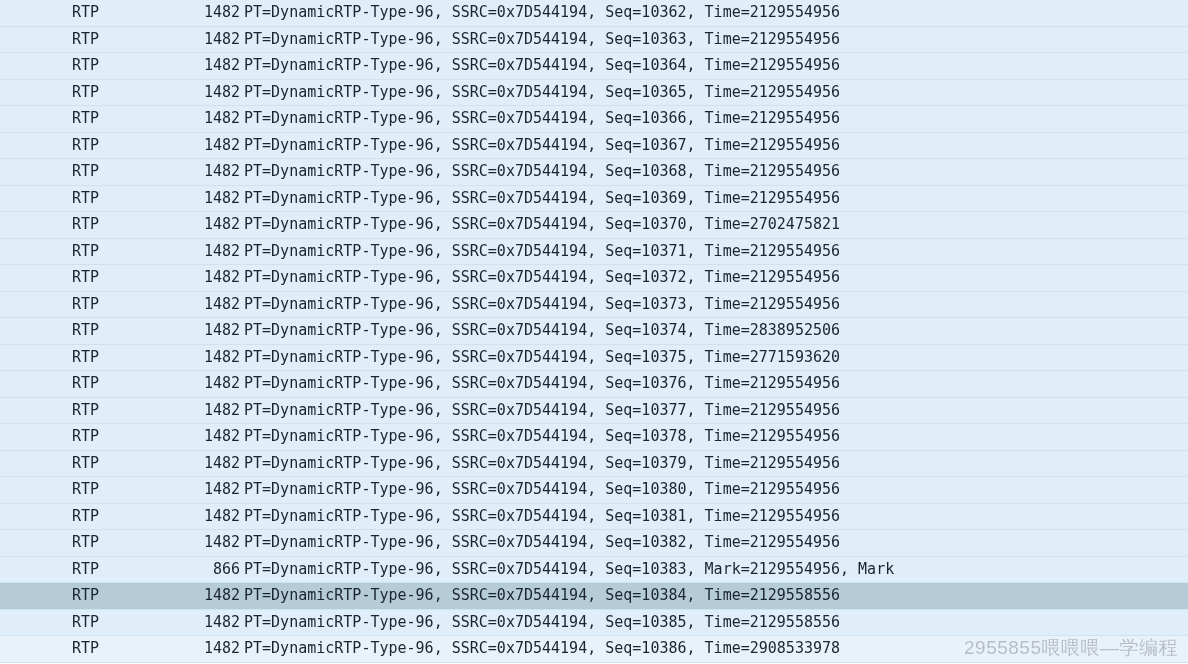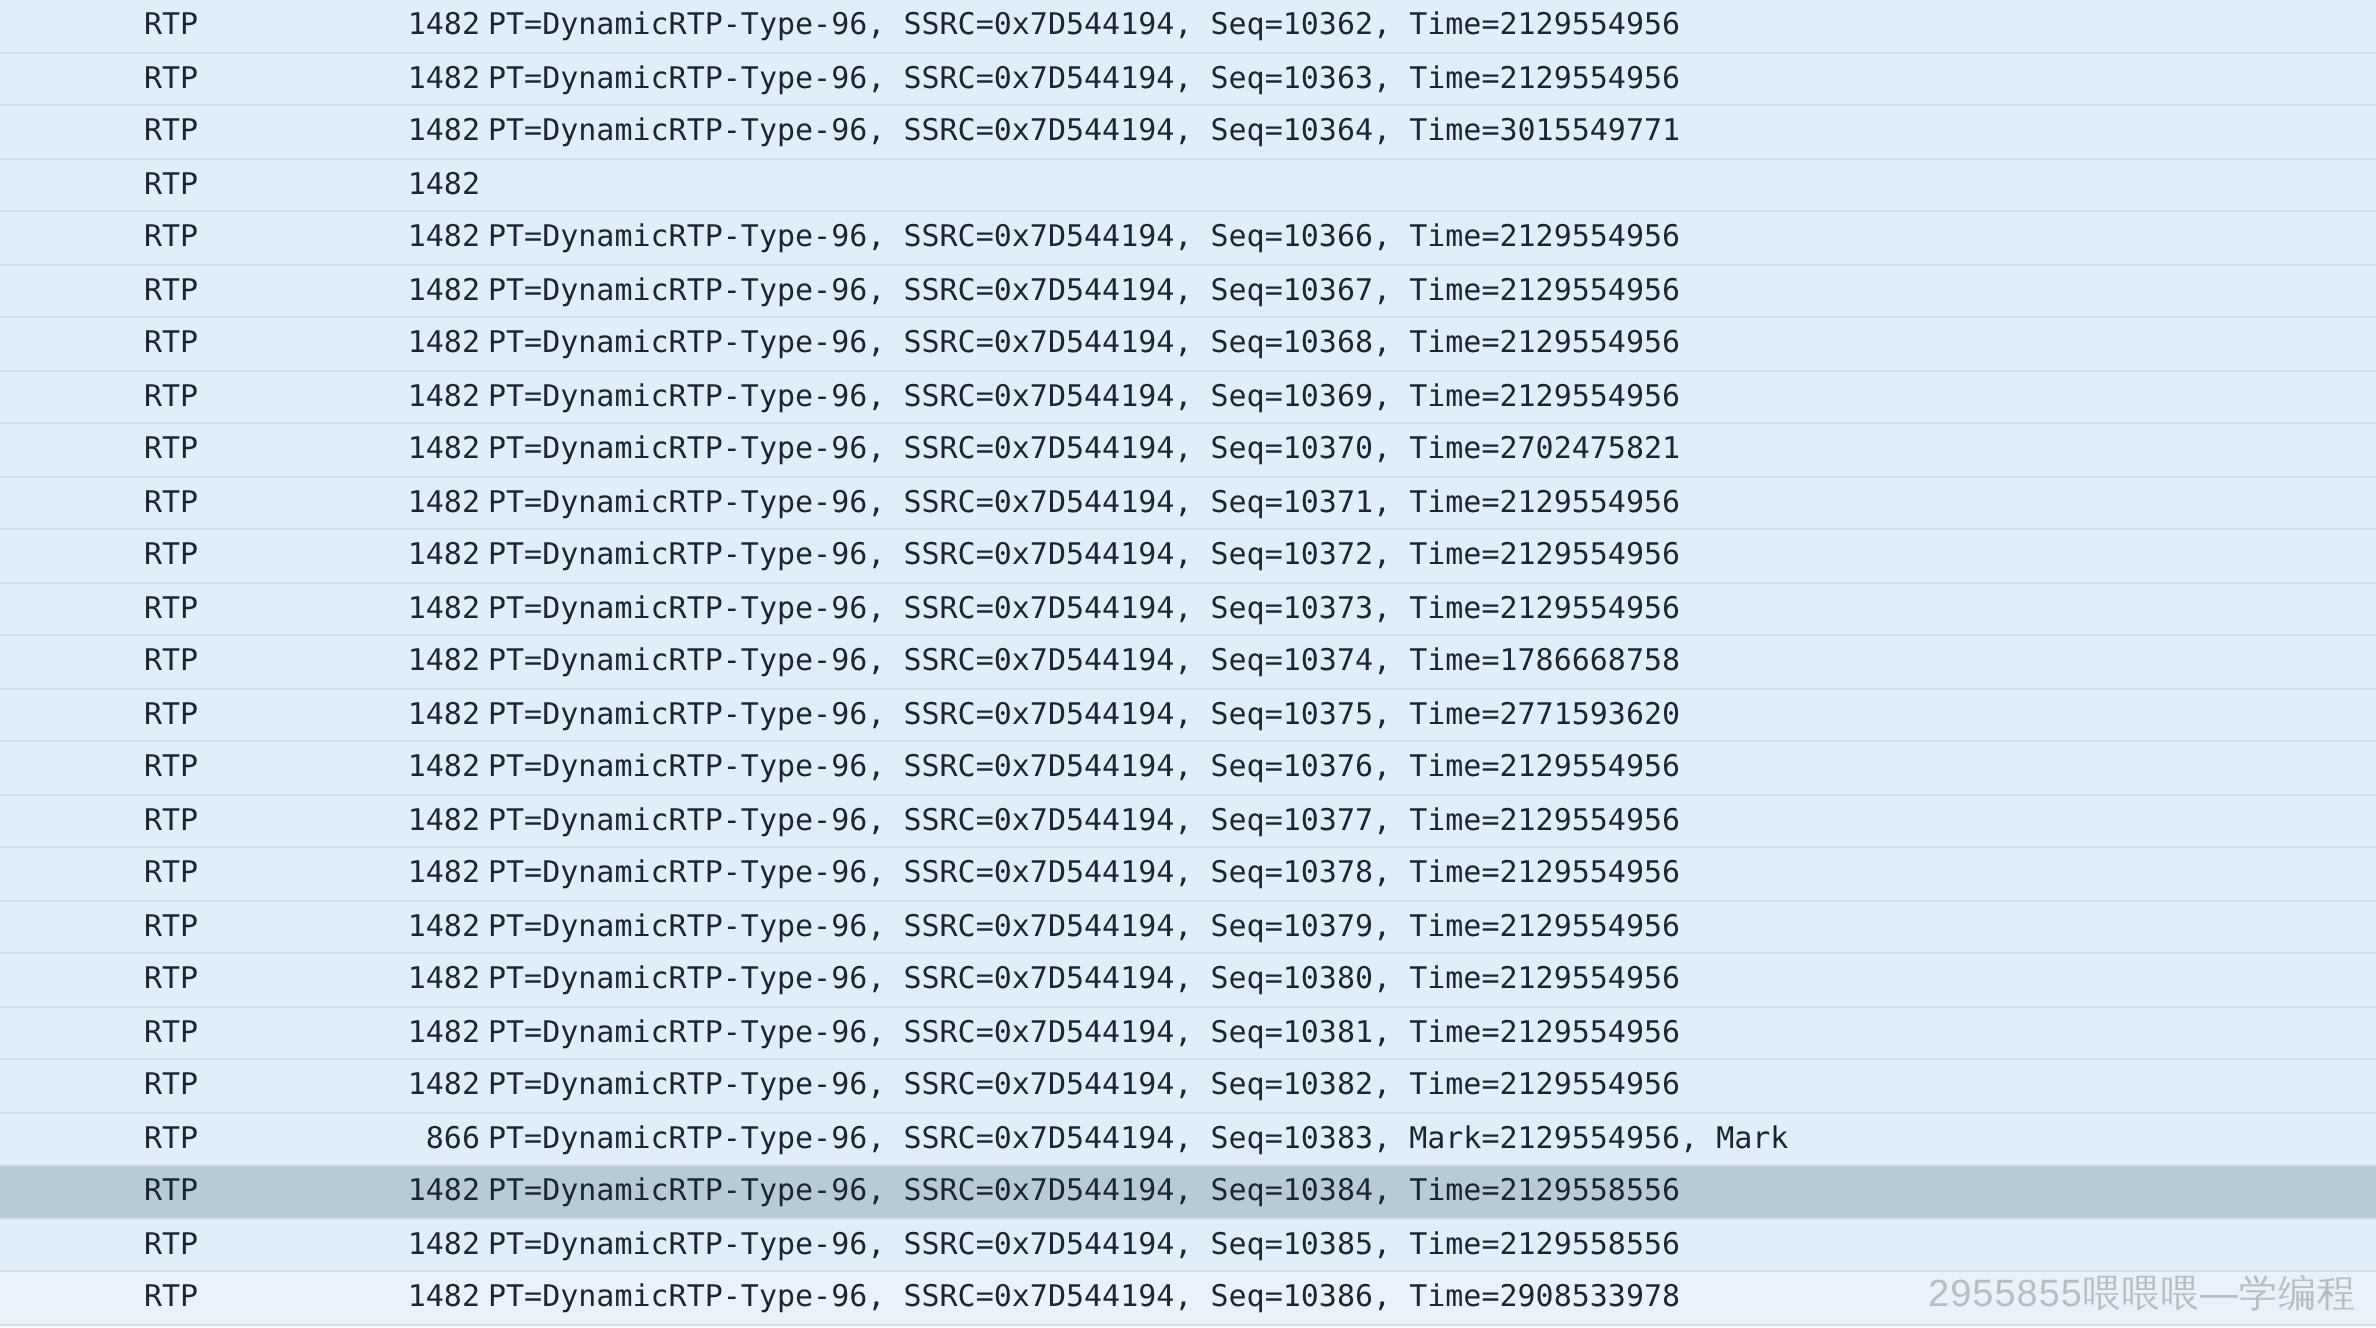--- a/index.html
+++ b/index.html
@@ -18,31 +18,31 @@
   .watermark{position:absolute;right:10px;bottom:4px;font-size:19px;
     color:rgba(30,30,30,.25);font-family:sans-serif;pointer-events:none;
     letter-spacing:0.5px;}
 </style>
 </head>
 <body>
 
 <div class="packet-list" id="list">
     <div class="row"><div class="cell c-empty"></div><div class="cell c-proto">RTP</div><div class="cell c-len">1482</div><div class="cell c-info">PT=DynamicRTP-Type-96, SSRC=0x7D544194, Seq=10362, Time=2129554956</div></div>
     <div class="row"><div class="cell c-empty"></div><div class="cell c-proto">RTP</div><div class="cell c-len">1482</div><div class="cell c-info">PT=DynamicRTP-Type-96, SSRC=0x7D544194, Seq=10363, Time=2129554956</div></div>
-    <div class="row"><div class="cell c-empty"></div><div class="cell c-proto">RTP</div><div class="cell c-len">1482</div><div class="cell c-info">PT=DynamicRTP-Type-96, SSRC=0x7D544194, Seq=10364, Time=3015549771</div></div>
-    <div class="row"><div class="cell c-empty"></div><div class="cell c-proto">RTP</div><div class="cell c-len">1482</div></div>
+    <div class="row"><div class="cell c-empty"></div><div class="cell c-proto">RTP</div><div class="cell c-len">1482</div><div class="cell c-info">PT=DynamicRTP-Type-96, SSRC=0x7D544194, Seq=10364, Time=2129554956</div></div>
+    <div class="row"><div class="cell c-empty"></div><div class="cell c-proto">RTP</div><div class="cell c-len">1482</div><div class="cell c-info">PT=DynamicRTP-Type-96, SSRC=0x7D544194, Seq=10365, Time=2129554956</div></div>
     <div class="row"><div class="cell c-empty"></div><div class="cell c-proto">RTP</div><div class="cell c-len">1482</div><div class="cell c-info">PT=DynamicRTP-Type-96, SSRC=0x7D544194, Seq=10366, Time=2129554956</div></div>
     <div class="row"><div class="cell c-empty"></div><div class="cell c-proto">RTP</div><div class="cell c-len">1482</div><div class="cell c-info">PT=DynamicRTP-Type-96, SSRC=0x7D544194, Seq=10367, Time=2129554956</div></div>
     <div class="row"><div class="cell c-empty"></div><div class="cell c-proto">RTP</div><div class="cell c-len">1482</div><div class="cell c-info">PT=DynamicRTP-Type-96, SSRC=0x7D544194, Seq=10368, Time=2129554956</div></div>
     <div class="row"><div class="cell c-empty"></div><div class="cell c-proto">RTP</div><div class="cell c-len">1482</div><div class="cell c-info">PT=DynamicRTP-Type-96, SSRC=0x7D544194, Seq=10369, Time=2129554956</div></div>
     <div class="row"><div class="cell c-empty"></div><div class="cell c-proto">RTP</div><div class="cell c-len">1482</div><div class="cell c-info">PT=DynamicRTP-Type-96, SSRC=0x7D544194, Seq=10370, Time=2702475821</div></div>
     <div class="row"><div class="cell c-empty"></div><div class="cell c-proto">RTP</div><div class="cell c-len">1482</div><div class="cell c-info">PT=DynamicRTP-Type-96, SSRC=0x7D544194, Seq=10371, Time=2129554956</div></div>
     <div class="row"><div class="cell c-empty"></div><div class="cell c-proto">RTP</div><div class="cell c-len">1482</div><div class="cell c-info">PT=DynamicRTP-Type-96, SSRC=0x7D544194, Seq=10372, Time=2129554956</div></div>
     <div class="row"><div class="cell c-empty"></div><div class="cell c-proto">RTP</div><div class="cell c-len">1482</div><div class="cell c-info">PT=DynamicRTP-Type-96, SSRC=0x7D544194, Seq=10373, Time=2129554956</div></div>
-    <div class="row"><div class="cell c-empty"></div><div class="cell c-proto">RTP</div><div class="cell c-len">1482</div><div class="cell c-info">PT=DynamicRTP-Type-96, SSRC=0x7D544194, Seq=10374, Time=1786668758</div></div>
+    <div class="row"><div class="cell c-empty"></div><div class="cell c-proto">RTP</div><div class="cell c-len">1482</div><div class="cell c-info">PT=DynamicRTP-Type-96, SSRC=0x7D544194, Seq=10374, Time=2838952506</div></div>
     <div class="row"><div class="cell c-empty"></div><div class="cell c-proto">RTP</div><div class="cell c-len">1482</div><div class="cell c-info">PT=DynamicRTP-Type-96, SSRC=0x7D544194, Seq=10375, Time=2771593620</div></div>
     <div class="row"><div class="cell c-empty"></div><div class="cell c-proto">RTP</div><div class="cell c-len">1482</div><div class="cell c-info">PT=DynamicRTP-Type-96, SSRC=0x7D544194, Seq=10376, Time=2129554956</div></div>
     <div class="row"><div class="cell c-empty"></div><div class="cell c-proto">RTP</div><div class="cell c-len">1482</div><div class="cell c-info">PT=DynamicRTP-Type-96, SSRC=0x7D544194, Seq=10377, Time=2129554956</div></div>
     <div class="row"><div class="cell c-empty"></div><div class="cell c-proto">RTP</div><div class="cell c-len">1482</div><div class="cell c-info">PT=DynamicRTP-Type-96, SSRC=0x7D544194, Seq=10378, Time=2129554956</div></div>
     <div class="row"><div class="cell c-empty"></div><div class="cell c-proto">RTP</div><div class="cell c-len">1482</div><div class="cell c-info">PT=DynamicRTP-Type-96, SSRC=0x7D544194, Seq=10379, Time=2129554956</div></div>
     <div class="row"><div class="cell c-empty"></div><div class="cell c-proto">RTP</div><div class="cell c-len">1482</div><div class="cell c-info">PT=DynamicRTP-Type-96, SSRC=0x7D544194, Seq=10380, Time=2129554956</div></div>
     <div class="row"><div class="cell c-empty"></div><div class="cell c-proto">RTP</div><div class="cell c-len">1482</div><div class="cell c-info">PT=DynamicRTP-Type-96, SSRC=0x7D544194, Seq=10381, Time=2129554956</div></div>
     <div class="row"><div class="cell c-empty"></div><div class="cell c-proto">RTP</div><div class="cell c-len">1482</div><div class="cell c-info">PT=DynamicRTP-Type-96, SSRC=0x7D544194, Seq=10382, Time=2129554956</div></div>
     <div class="row"><div class="cell c-empty"></div><div class="cell c-proto">RTP</div><div class="cell c-len">866</div><div class="cell c-info">PT=DynamicRTP-Type-96, SSRC=0x7D544194, Seq=10383, Mark=2129554956, Mark</div></div>
     <div class="row selected"><div class="cell c-empty"></div><div class="cell c-proto">RTP</div><div class="cell c-len">1482</div><div class="cell c-info">PT=DynamicRTP-Type-96, SSRC=0x7D544194, Seq=10384, Time=2129558556</div></div>

